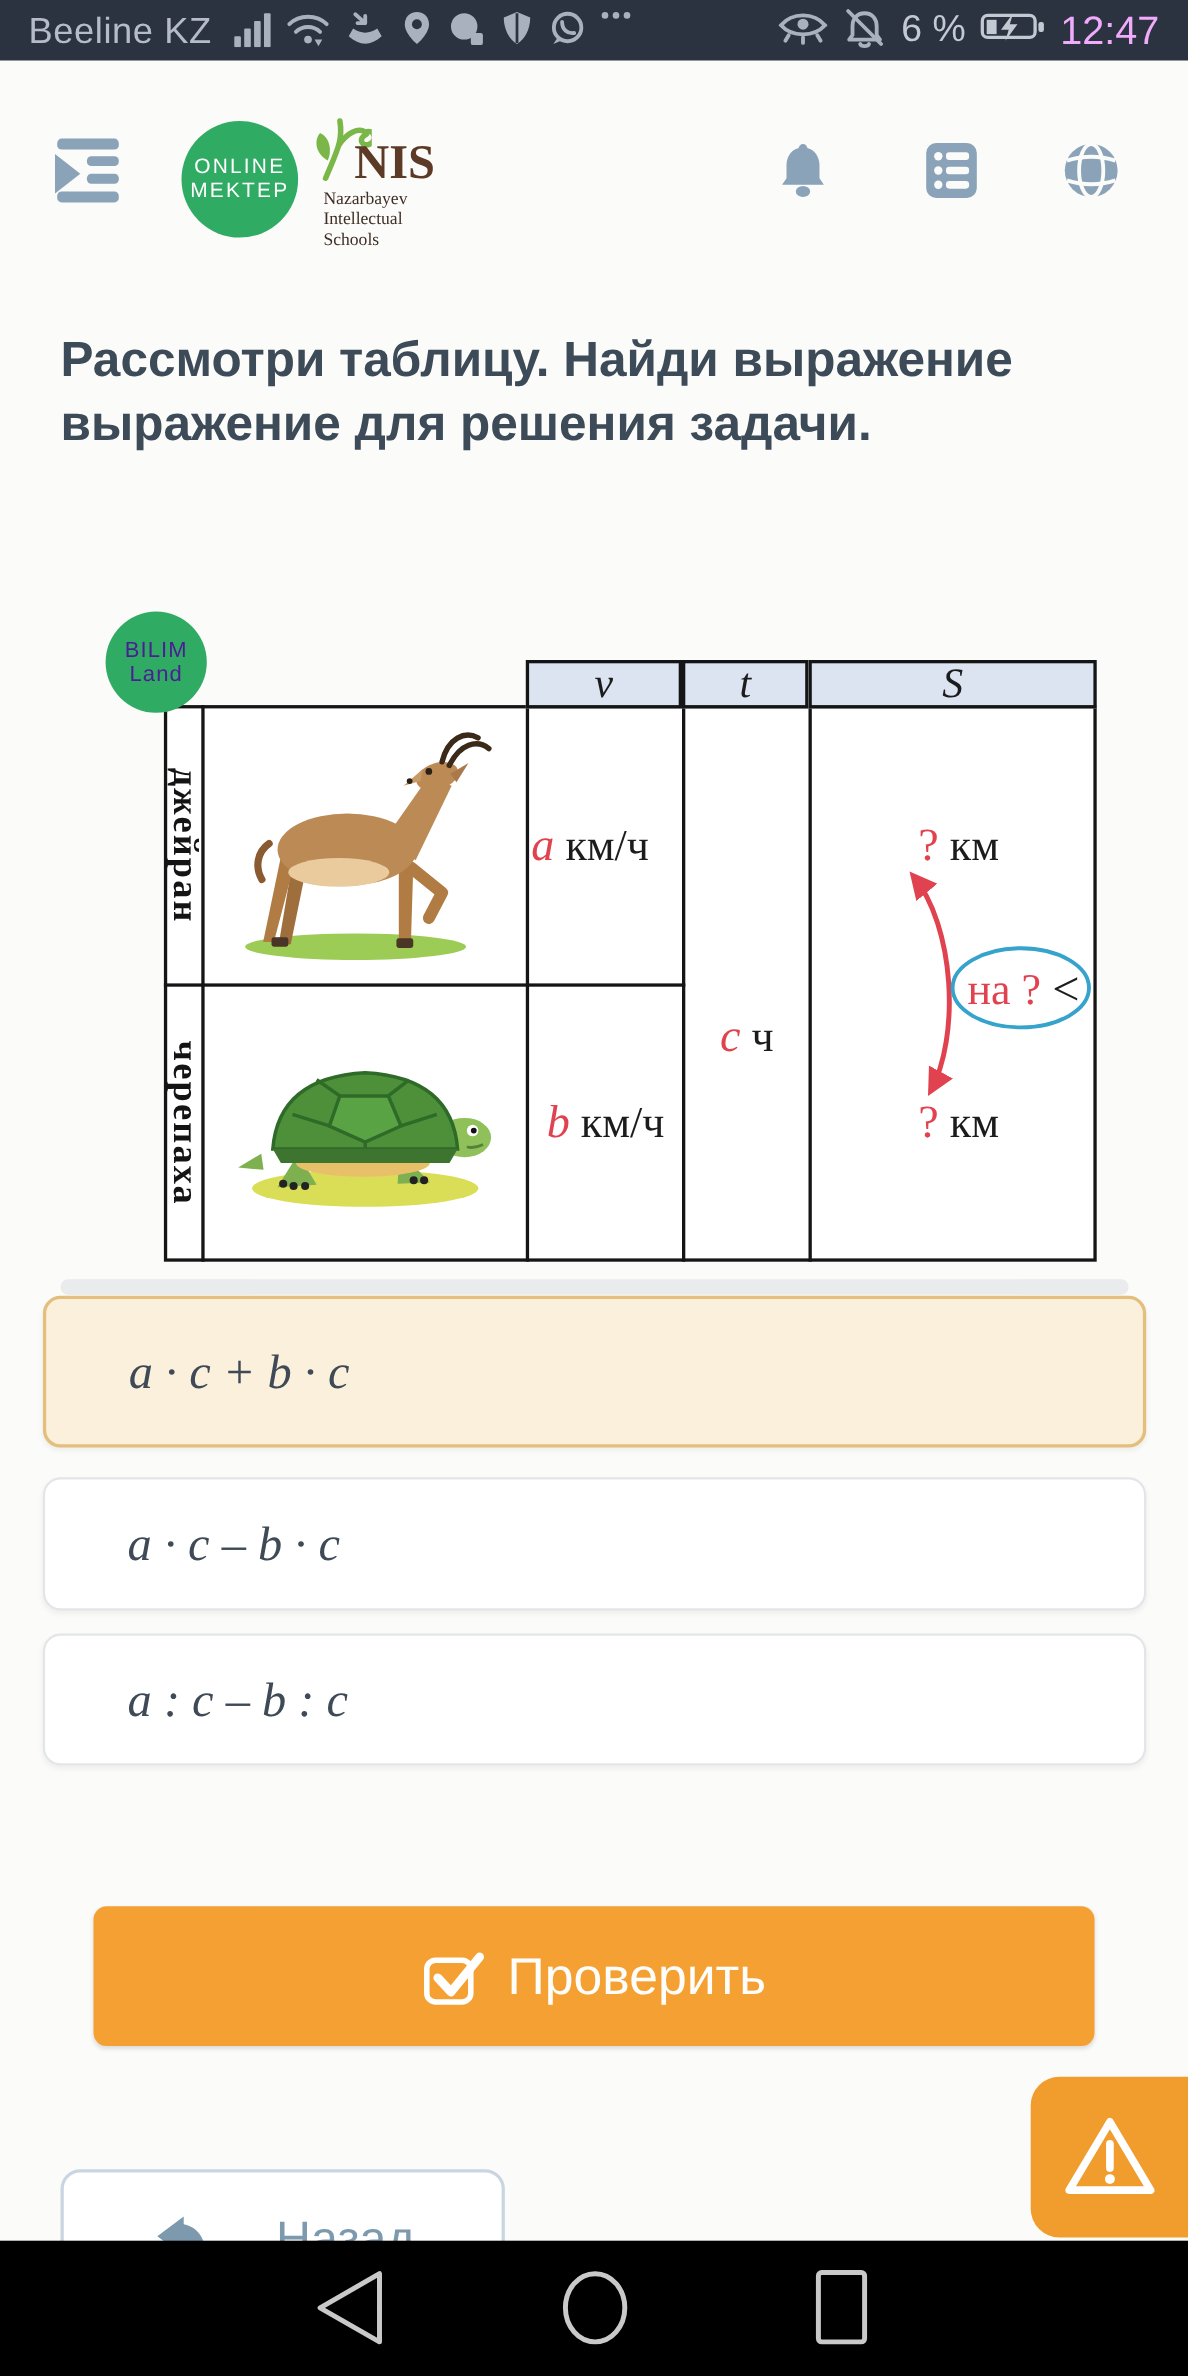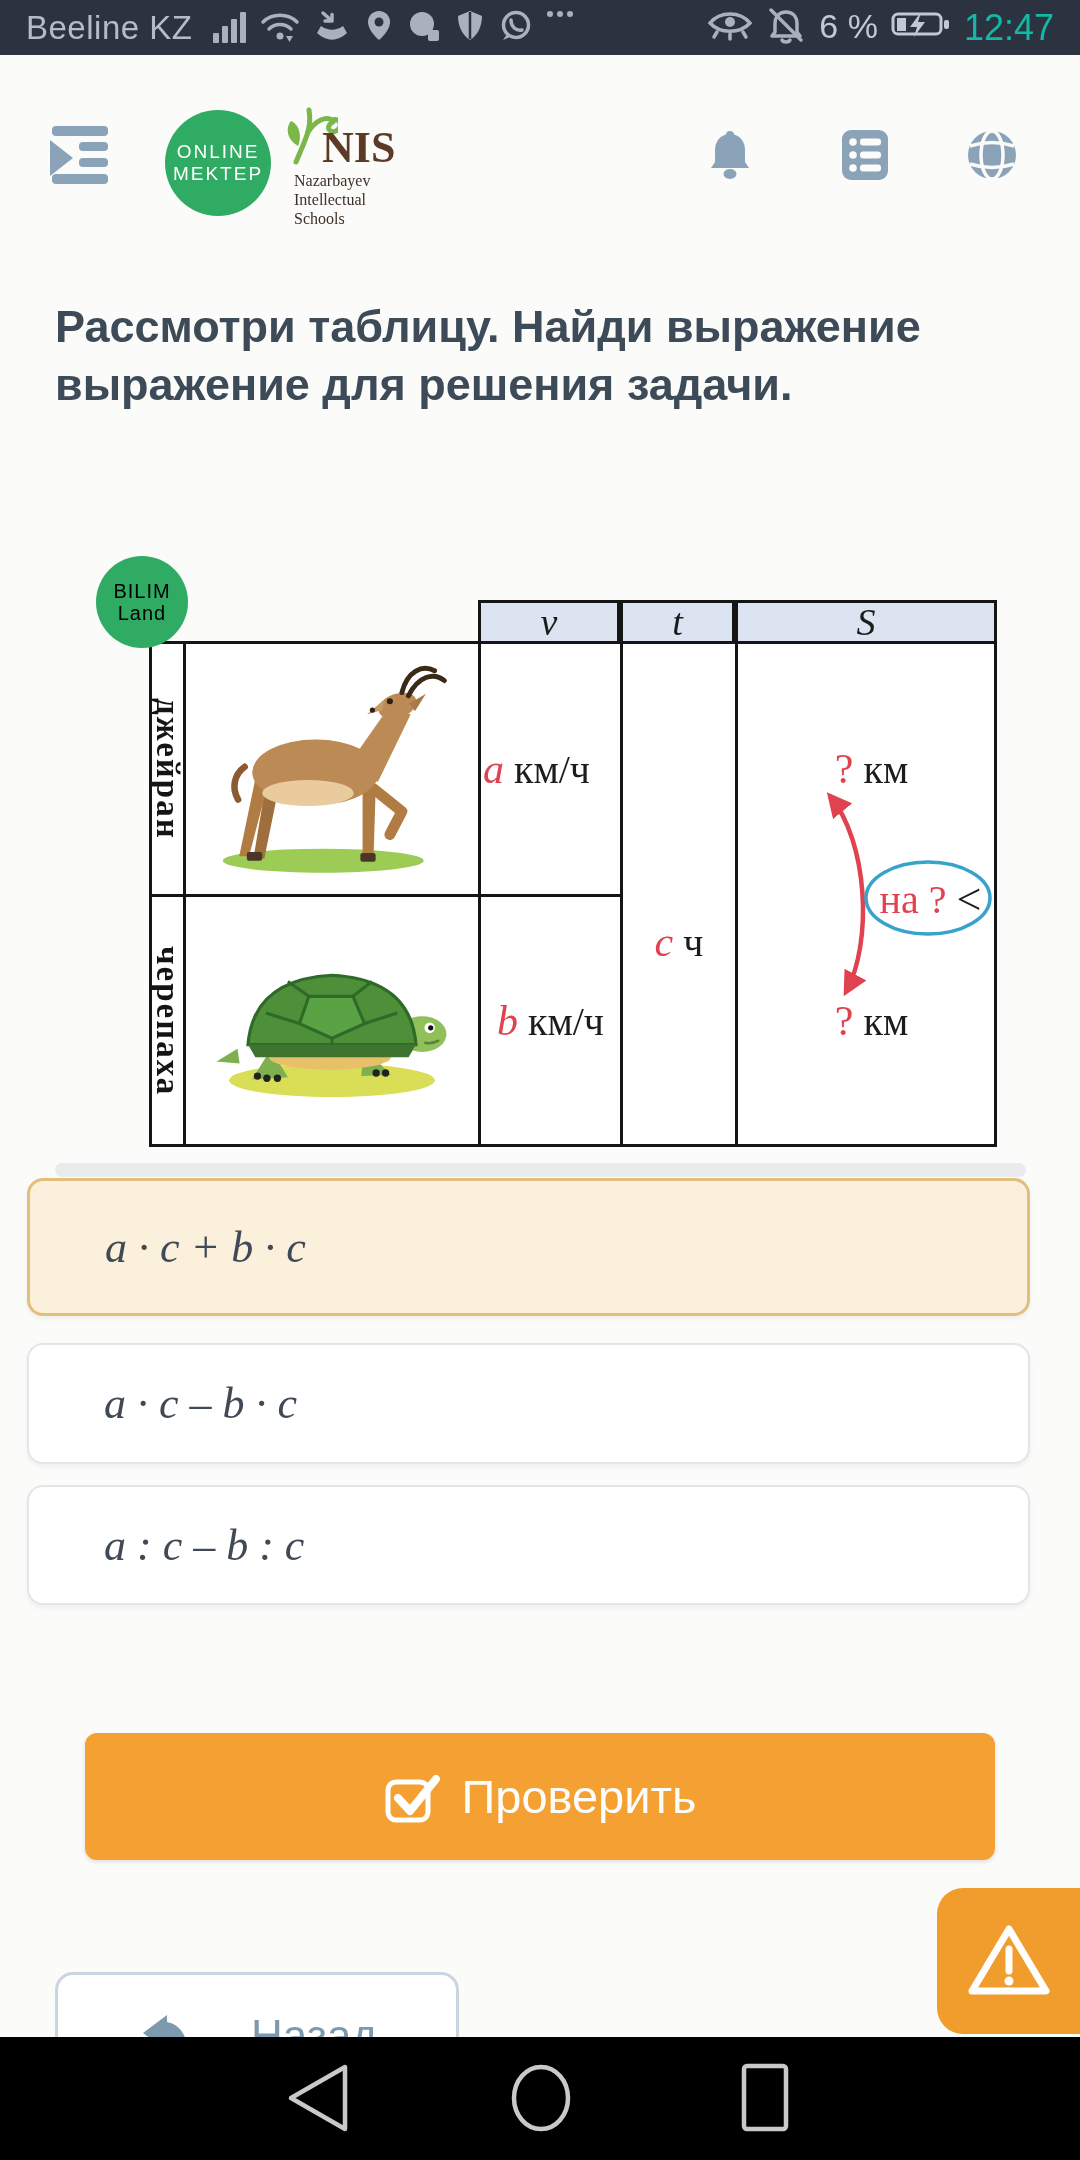--- a/index.html
+++ b/index.html
@@ -9,55 +9,55 @@
   }
   .abs{position:absolute;}
   svg{display:block;}
 
   
   .statusbar{left:0;top:0;width:1080px;height:55px;background:#2b3340;
     display:flex;align-items:center;justify-content:space-between;padding:0 26px;box-sizing:border-box;}
   .sb-group{display:flex;gap:13px;}
   .sb-carrier{color:#b6bcc7;font-size:33px;letter-spacing:.5px;margin-right:6px;}
   .sb-pct{color:#c3c9d3;font-size:34px;}
-  .sb-time{color:#14b8a6;font-size:36px;}
+  .sb-time{color:#f0abfc;font-size:36px;}
   .sbi{fill:#a9b1be;stroke:none;}
   .sbo{fill:none;stroke:#a9b1be;stroke-width:3.5;stroke-linecap:round;}
   .brand-circle{left:165px;top:110px;width:106px;height:106px;border-radius:50%;
     background:#2fab63;display:flex;flex-direction:column;align-items:center;justify-content:center;}
   .brand-circle span{color:#fff;font-size:19px;letter-spacing:2px;line-height:1.15;}
   .nis-abbr{left:322px;top:122px;font-family:"Liberation Serif",serif;font-size:44px;font-weight:700;color:#5c3a26;}
   .nis-sub{left:294px;top:172px;width:125px;font-family:"Liberation Serif",serif;font-size:16px;line-height:1.18;color:#3f2f26;}
 
   
   .question{left:55px;top:298px;width:870px;font-size:45px;font-weight:700;line-height:1.28;color:#3d4b59;}
 
   
   .bilim{left:96px;top:556px;width:92px;height:92px;border-radius:50%;background:#2fab63;
     display:flex;flex-direction:column;align-items:center;justify-content:center;z-index:5;}
-  .bilim span{color:#000000;font-size:20px;line-height:1.1;letter-spacing:1px;}
+  .bilim span{color:#4c1d95;font-size:20px;line-height:1.1;letter-spacing:1px;}
 
   
   .tablewrap{left:149px;top:600px;width:848px;height:547px;background:transparent;}
   .t-line{position:absolute;background:#151515;}
   .t-bodybg{position:absolute;left:0;top:41px;width:848px;height:506px;background:#fff;border:3px solid #151515;box-sizing:border-box;}
   .t-hcell{position:absolute;top:0;height:44px;background:#dce4f2;border:3px solid #151515;box-sizing:border-box;
     display:flex;align-items:center;justify-content:center;
     font-family:"Liberation Serif",serif;font-style:italic;font-size:38px;color:#1c1c1c;}
   .t-cell{position:absolute;display:flex;align-items:center;justify-content:center;}
   .vlabel{writing-mode:vertical-rl;font-family:"Liberation Serif",serif;font-weight:700;font-size:33px;color:#141414;letter-spacing:2px;}
   .t-val{font-family:"Liberation Serif",serif;font-size:40px;color:#1c1c1c;white-space:nowrap;}
   .t-var{font-style:italic;color:#e0434f;font-size:42px;}
   .s-cell{justify-content:center;padding-left:8px;box-sizing:border-box;}
   .tbl-overlay{position:absolute;left:0;top:0;pointer-events:none;z-index:6;}
   .ov-text{font-family:"Liberation Serif",serif;}
 
   
   .opt-strip{left:55px;top:1163px;width:971px;height:14px;background:#e9ebec;border-radius:7px;}
-  .option{left:27px;width:1003px;background:#ffffff;border:2px solid #e3e6e8;border-radius:16px;
+  .option{left:39px;width:1003px;background:#ffffff;border:2px solid #e3e6e8;border-radius:16px;
     box-sizing:border-box;display:flex;align-items:center;padding-left:75px;
     font-family:"Liberation Serif",serif;font-style:italic;font-size:44px;color:#3f4a56;
     box-shadow:0 3px 5px rgba(0,0,0,.05);}
   .option.selected{background:#faf0dc;border:3px solid #e3be7c;}
   .opt1{top:1178px;height:138px;}
   .opt2{top:1343px;height:121px;align-items:center;}
   .opt3{top:1485px;height:120px;}
 
   
   .checkbtn{left:85px;top:1733px;width:910px;height:127px;background:#f5a032;border-radius:12px;

